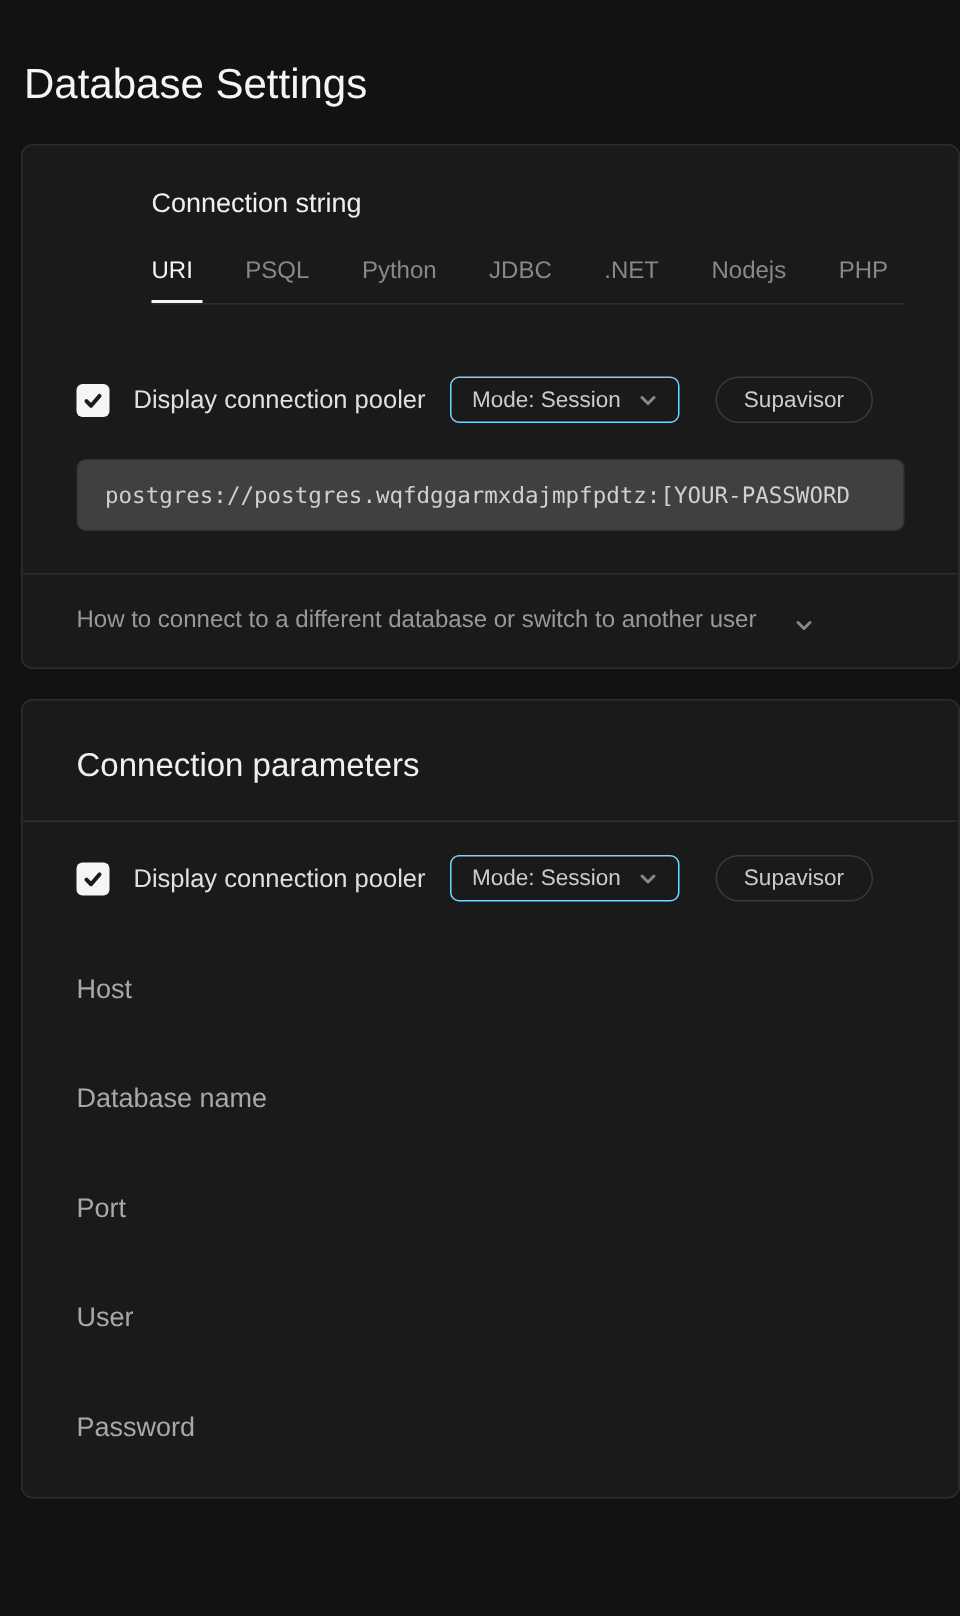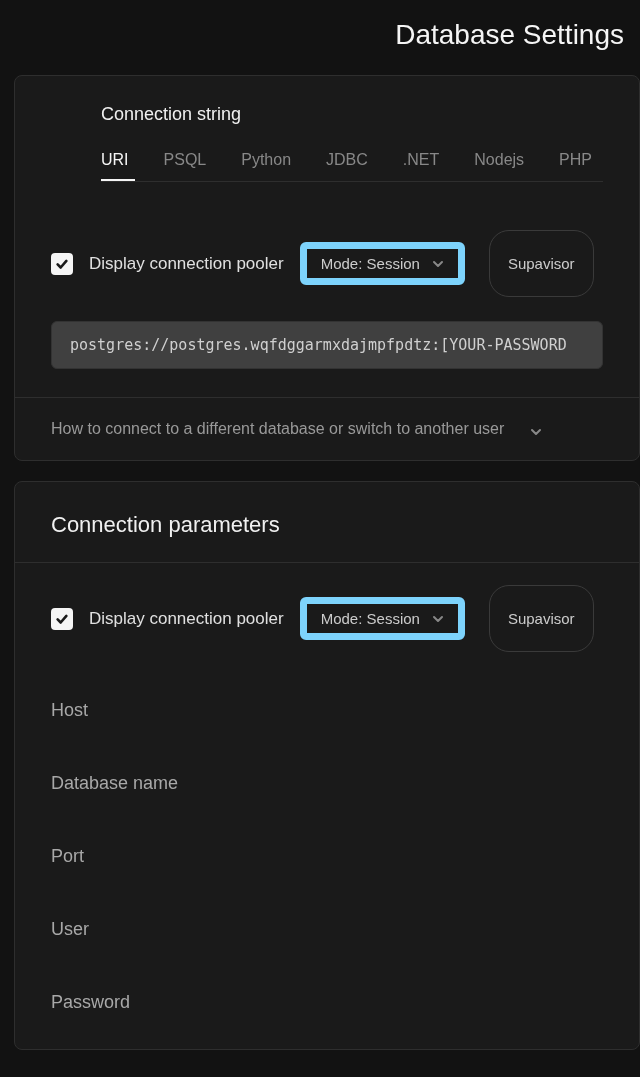--- a/index.html
+++ b/index.html
@@ -11,23 +11,22 @@
       background: #121212;
       color: #e8e8e8;
       font-family: -apple-system, BlinkMacSystemFont, 'Segoe UI', sans-serif;
       width: 640px;
       height: 1077px;
       overflow: hidden;
     }
     .page-title {
       font-size: 28px;
       font-weight: 500;
-      padding: 19px 16px 24px 16px;
+      padding: 40px 16px 24px 16px;
       color: #f5f5f5;
-      text-align: right;
     }
     .card {
       border: 1px solid #2e2e2e;
       border-radius: 8px;
       margin: 0 0 20px 14px;
       background: #1a1a1a;
     }
     .card-section {
       padding: 28px 36px 0 36px;
     }
@@ -99,21 +98,21 @@
       stroke-linejoin: round;
     }
     .pooler-label {
       color: #e0e0e0;
       font-size: 17px;
     }
     .mode-btn {
       display: flex;
       align-items: center;
       gap: 12px;
-      border: 7px solid #7dd3fc;
+      border: 1px solid #7dd3fc;
       border-radius: 6px;
       padding: 6px 14px;
       background: transparent;
       color: #ccc;
       font-size: 15px;
       cursor: pointer;
     }
     .chevron {
       width: 12px;
       height: 12px;
@@ -121,21 +120,21 @@
     .chevron path {
       stroke: #888;
       stroke-width: 2;
       fill: none;
       stroke-linecap: round;
       stroke-linejoin: round;
     }
     .pill-btn {
       border: 1px solid #3a3a3a;
       border-radius: 20px;
-      padding: 24px 18px;
+      padding: 6px 18px;
       background: transparent;
       color: #ccc;
       font-size: 15px;
       cursor: pointer;
       margin-left: 8px;
     }
     .conn-string-box {
       border: 1px solid #333;
       border-radius: 6px;
       padding: 14px 18px;

